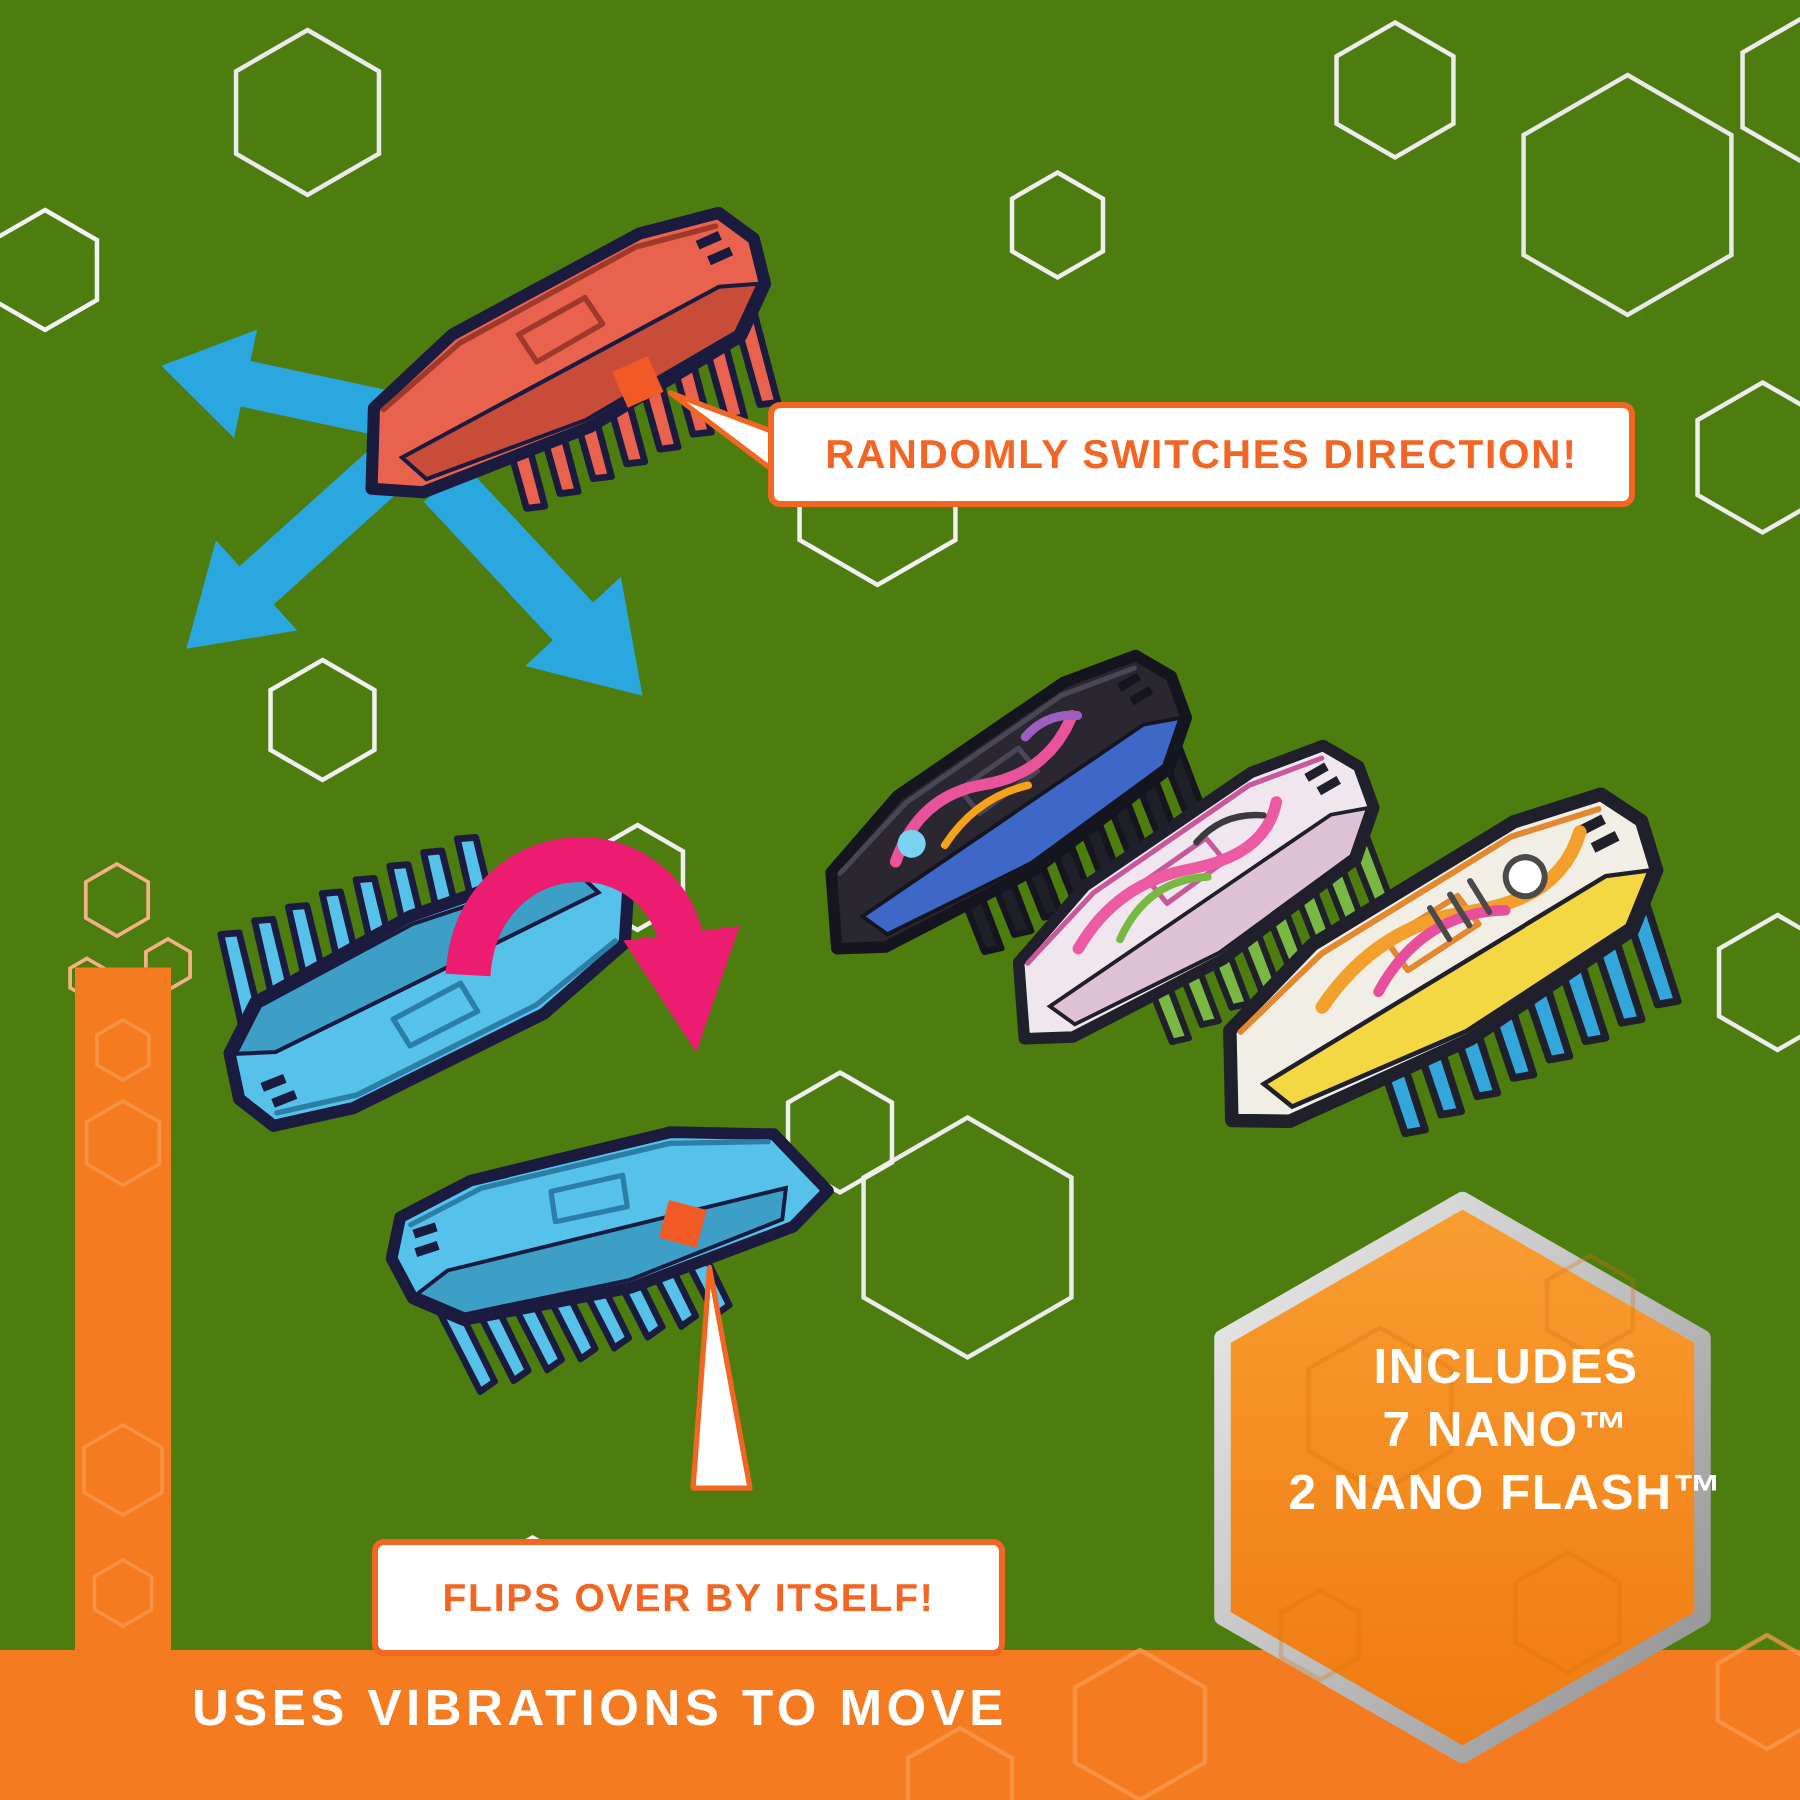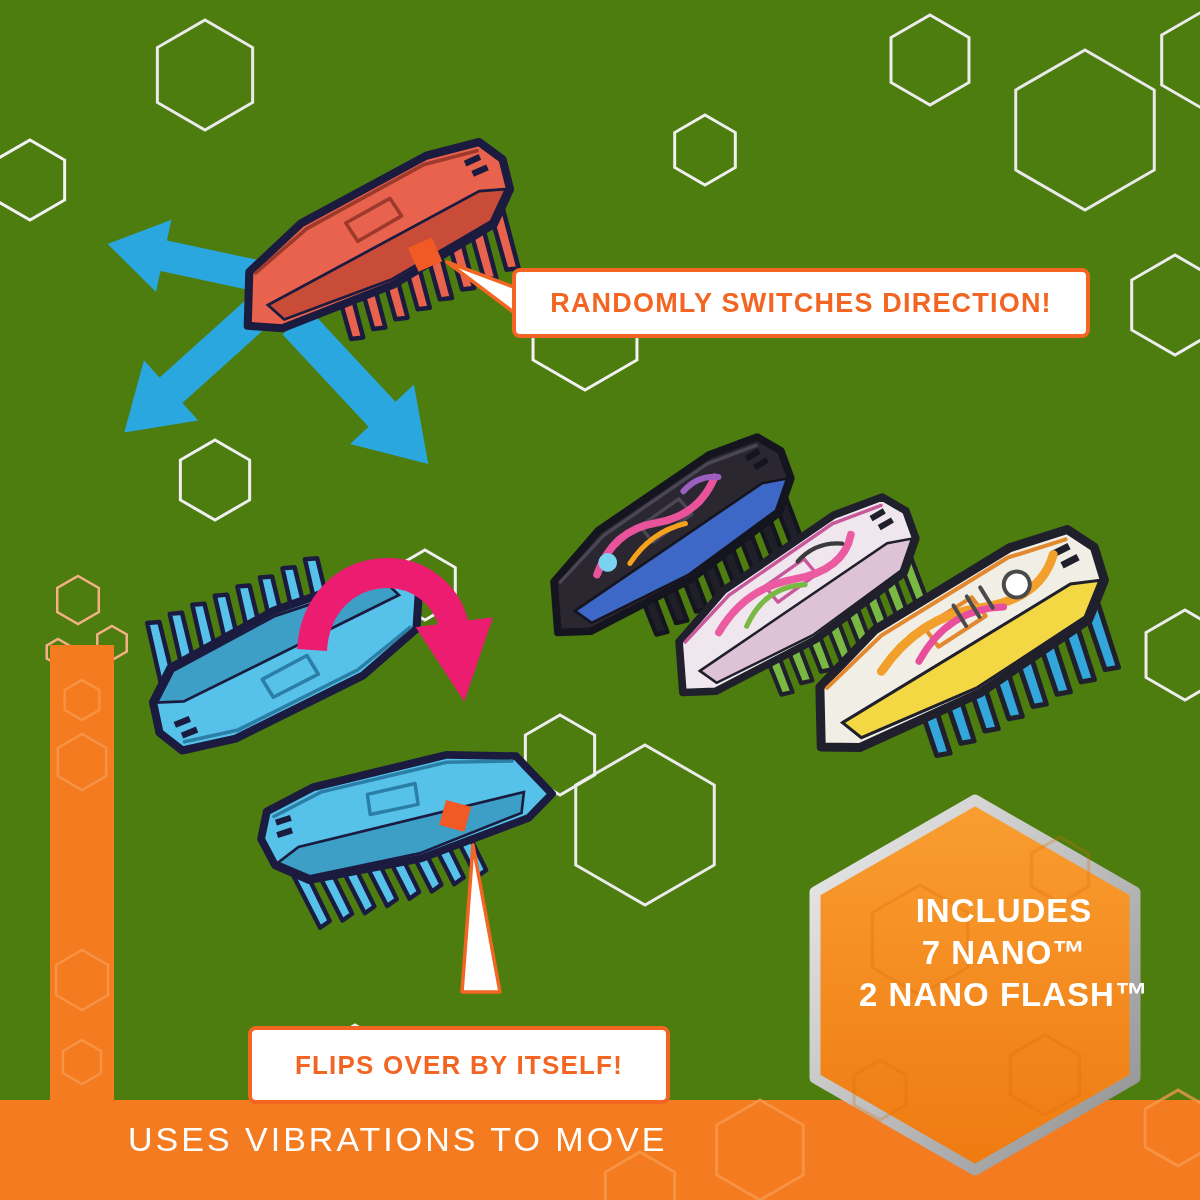--- a/index.html
+++ b/index.html
@@ -7,21 +7,21 @@
   .layer{position:absolute;left:0;top:0;width:1200px;height:1200px;}
   .left-bar{position:absolute;left:50px;top:645px;width:64px;height:555px;background:var(--orange,#F47B20);}
   .bottom-bar{position:absolute;left:0;top:1100px;width:1200px;height:100px;background:var(--orange,#F47B20);}
   .callout{position:absolute;background:#fff;border:4px solid var(--callout-orange,#F26522);border-radius:8px;
            display:flex;align-items:center;justify-content:center;white-space:nowrap;
            color:var(--callout-orange,#F26522);font-weight:bold;z-index:4;}
   .callout-1{left:512px;top:268px;width:570px;height:62px;font-size:27px;letter-spacing:1.2px;}
   .callout-2{left:248px;top:986px;width:414px;height:70px;font-size:26px;letter-spacing:1.2px;margin-top:40px;}
   .badge-text{position:absolute;left:822px;top:890px;width:364px;text-align:center;color:#fff;
               font-weight:bold;font-size:33px;line-height:1.28;letter-spacing:1px;z-index:4;}
-  .footer-text{position:absolute;left:128px;top:1120px;color:#fff;font-weight:normal;
+  .footer-text{position:absolute;left:128px;top:1120px;color:#fff;font-weight:bold;
                font-size:34px;letter-spacing:3px;z-index:4;}
 </style>
 </head>
 <body>
 
 <div class="stage">
 
   <svg class="layer" viewBox="0 0 1200 1200">
     <defs>
       <g id="hexbg">

